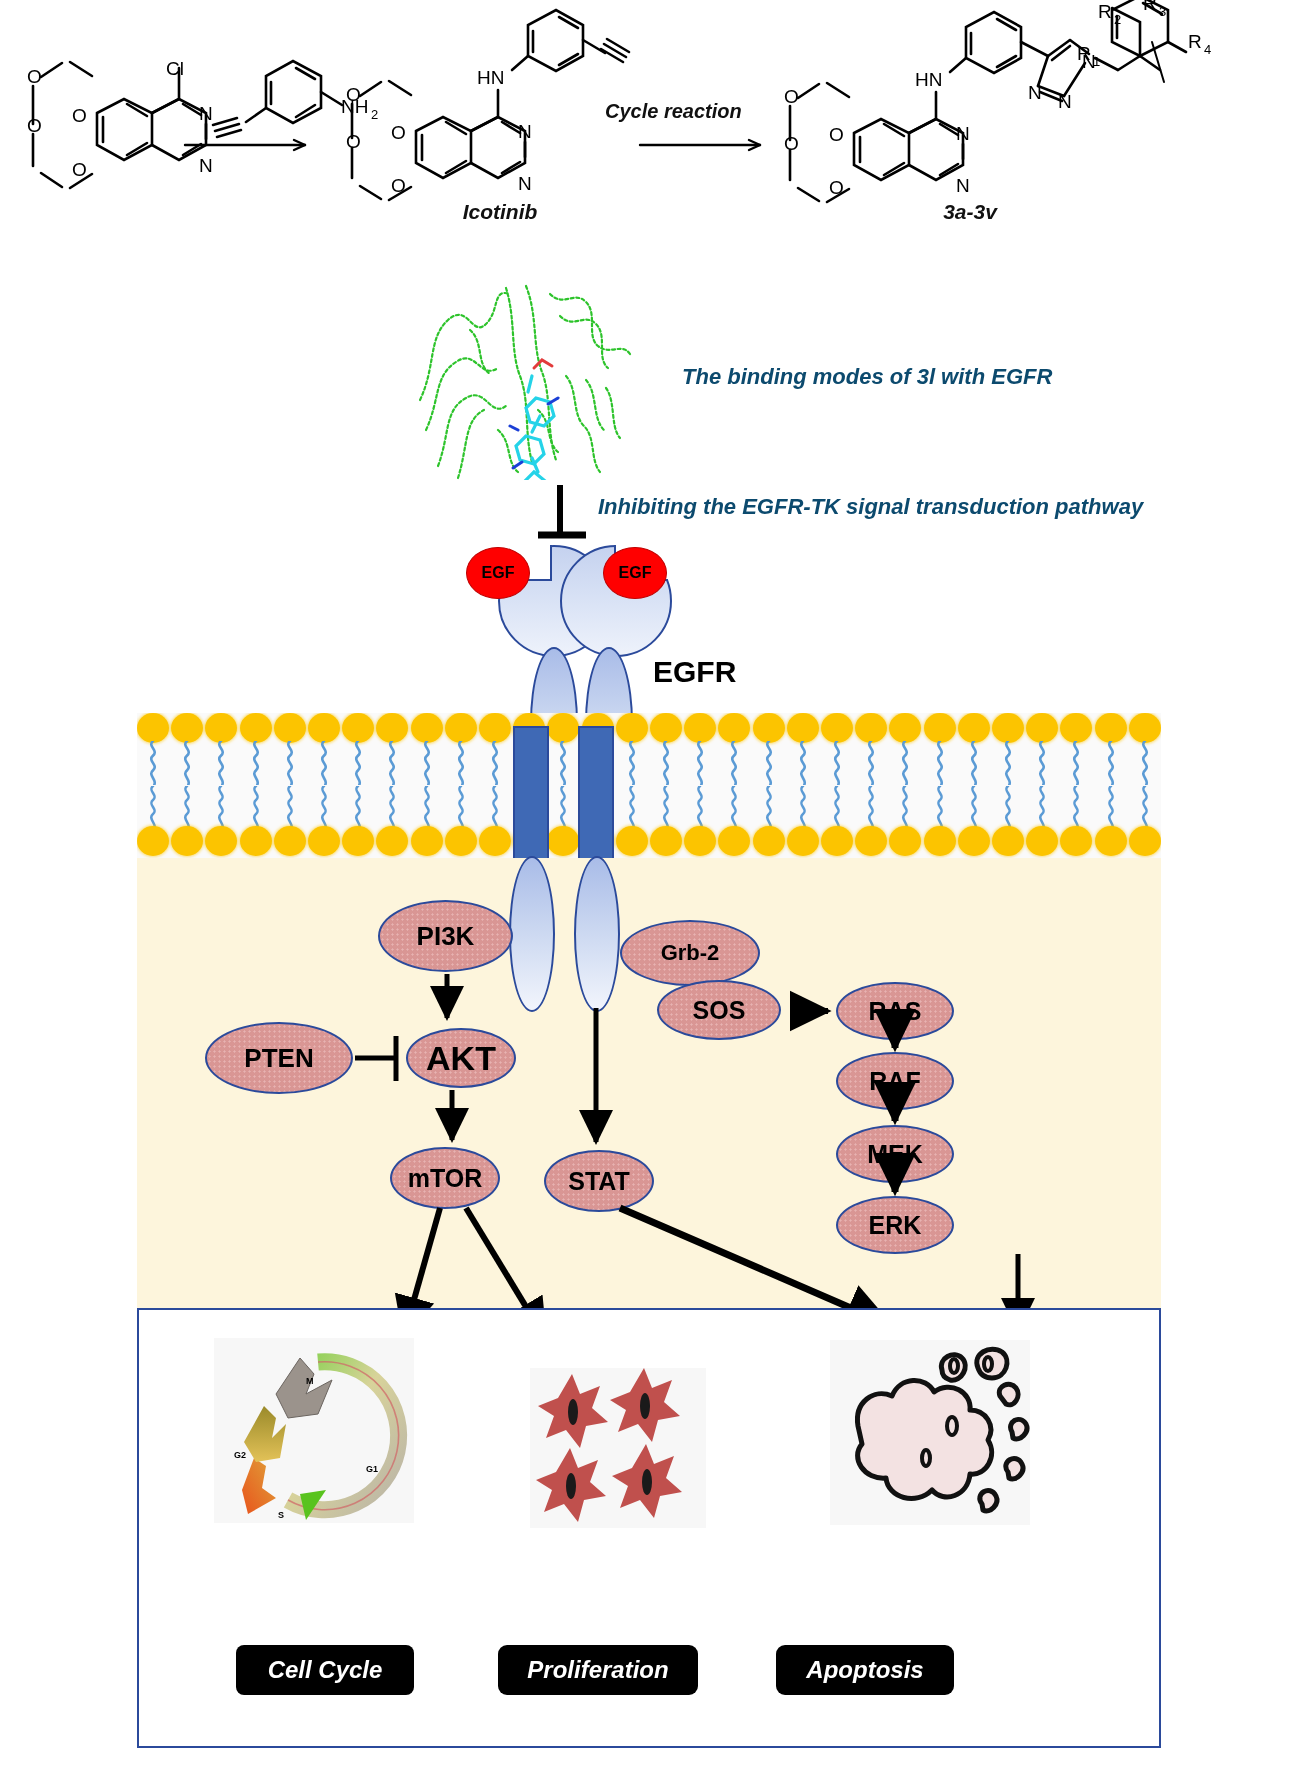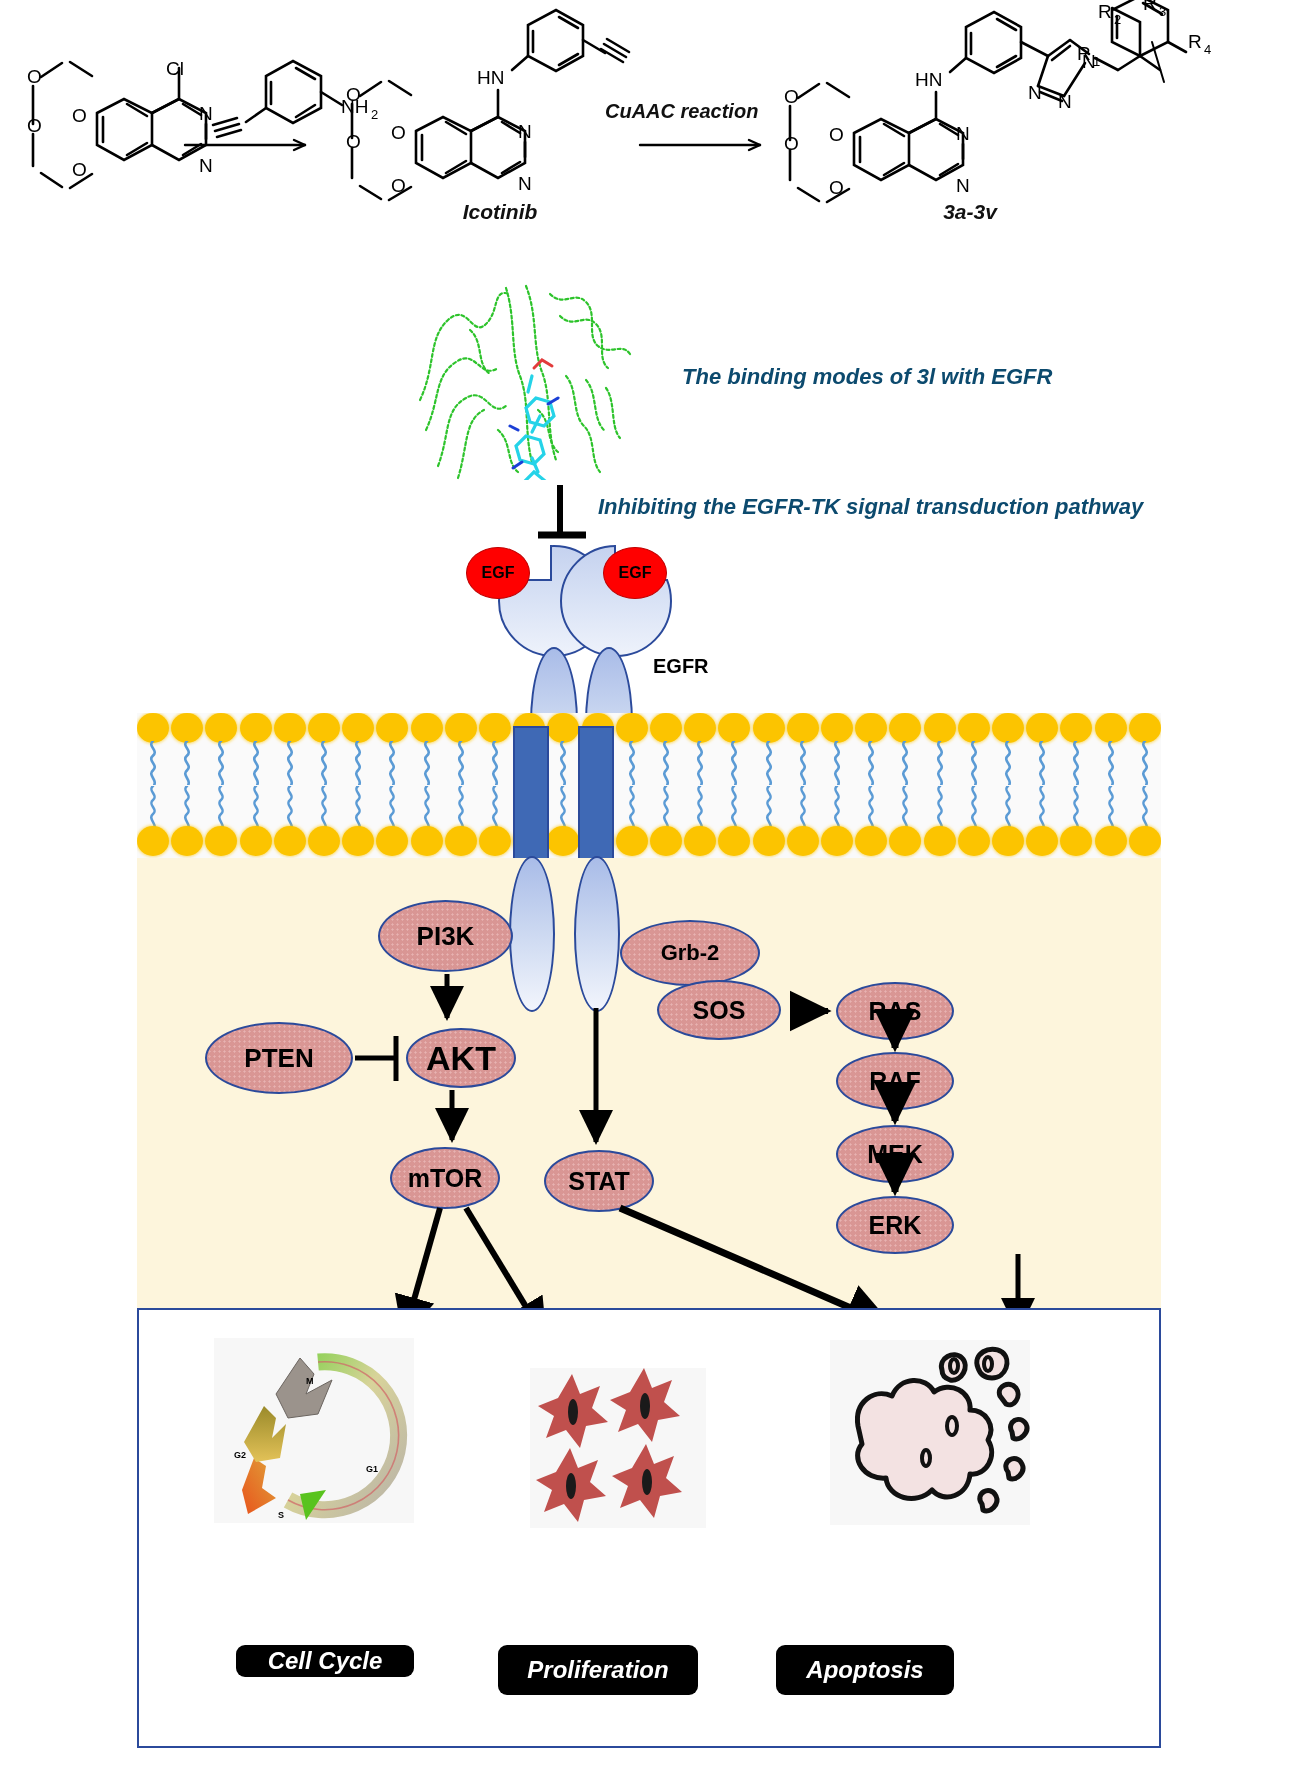--- a/index.html
+++ b/index.html
@@ -14,21 +14,21 @@
     font-weight:bold;font-style:italic;font-size:21px;color:#111;
     text-align:center;
   }
   .reagent-label{
     font-weight:bold;font-style:italic;font-size:20px;color:#111;
   }
   .callout{
     font-weight:bold;font-style:italic;font-size:22px;color:#0c4a6e;
     white-space:nowrap;
   }
-  .bold-label{font-weight:bold;font-size:20px;color:#000;}
+  .bold-label{font-weight:bold;font-size:30px;color:#000;}
 
   
   .atom{font-family:"Liberation Sans", sans-serif;font-size:19px;fill:#000;}
   .atom-sm{font-family:"Liberation Sans", sans-serif;font-size:13px;fill:#000;}
   .rlab{font-family:"Liberation Sans", sans-serif;font-size:19px;fill:#000;}
 
   
   #membrane{
     left:137px;top:713px;width:1024px;height:145px;background:#fafafa;
     overflow:hidden;
@@ -234,21 +234,21 @@
       <text class="atom-sm" x="1114" y="24" stroke="none" fill="#000">2</text>
       <text class="rlab" x="1143" y="10" stroke="none" fill="#000">R</text>
       <text class="atom-sm" x="1159" y="16" stroke="none" fill="#000">3</text>
       <text class="rlab" x="1188" y="48" stroke="none" fill="#000">R</text>
       <text class="atom-sm" x="1204" y="54" stroke="none" fill="#000">4</text>
       <path d="M1168 42 L1186 52"></path>
     </g>
   </svg>
 </div>
 
-<div class="abs reagent-label" style="left:605px;top:100px;">CuAAC reaction</div>
+<div class="abs reagent-label" style="left:605px;top:100px;">Cycle reaction</div>
 
 <div class="abs scheme-label" style="left:360px;top:200px;width:280px;">Icotinib</div>
 
 <div class="abs scheme-label" style="left:830px;top:200px;width:280px;">3a-3v</div>
 
 <div class="abs" style="left:410px;top:280px;width:230px;height:200px;">
   <svg width="230" height="200" viewBox="0 0 230 200">
     <g stroke="#22C020" stroke-width="2.2" fill="none" stroke-linecap="round" stroke-dasharray="3 2.6" opacity="0.95">
       <path d="M10 120 C26 86 18 58 38 40 C58 22 62 58 76 44 C90 30 82 8 100 14"></path>
       <path d="M16 150 C30 120 24 96 46 82 C66 68 70 100 88 88"></path>
@@ -840,21 +840,21 @@
     </g>
     <g fill="#F3E2E2" stroke="#111" stroke-width="4">
       <ellipse cx="158" cy="24" rx="4" ry="7"></ellipse>
       <ellipse cx="124" cy="26" rx="4" ry="7"></ellipse>
       <ellipse cx="96" cy="118" rx="4" ry="8"></ellipse>
       <ellipse cx="122" cy="86" rx="5" ry="9"></ellipse>
     </g>
   </svg>
 </div>
 
-<div class="chip" style="left:236px;top:1645px;width:178px;height:32px;">
+<div class="chip" style="left:236px;top:1645px;width:178px;height:50px;border-radius:8px;">
   <span>Cell Cycle</span>
 </div>
 <div class="chip" style="left:498px;top:1645px;width:200px;height:50px;">
   <span>Proliferation</span>
 </div>
 <div class="chip" style="left:776px;top:1645px;width:178px;height:50px;">
   <span>Apoptosis</span>
 </div>
 
 </body></html>

